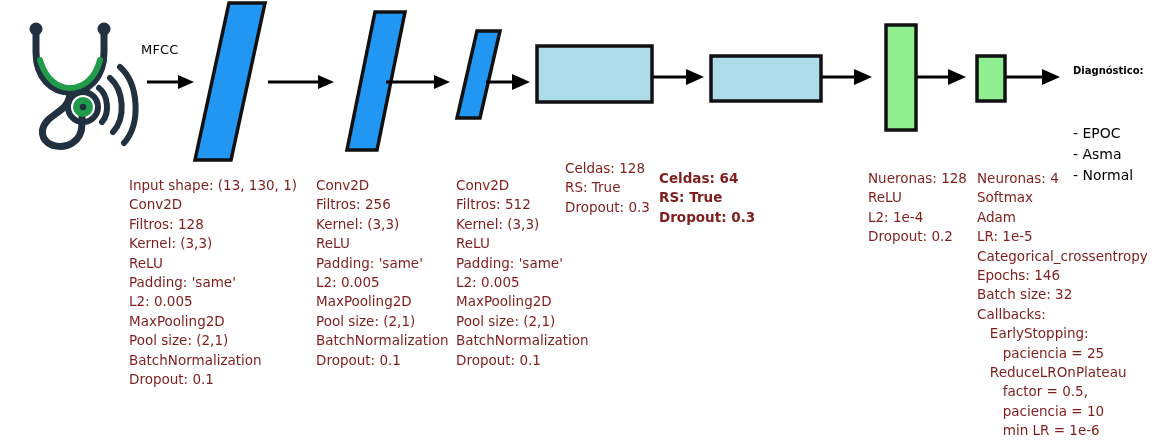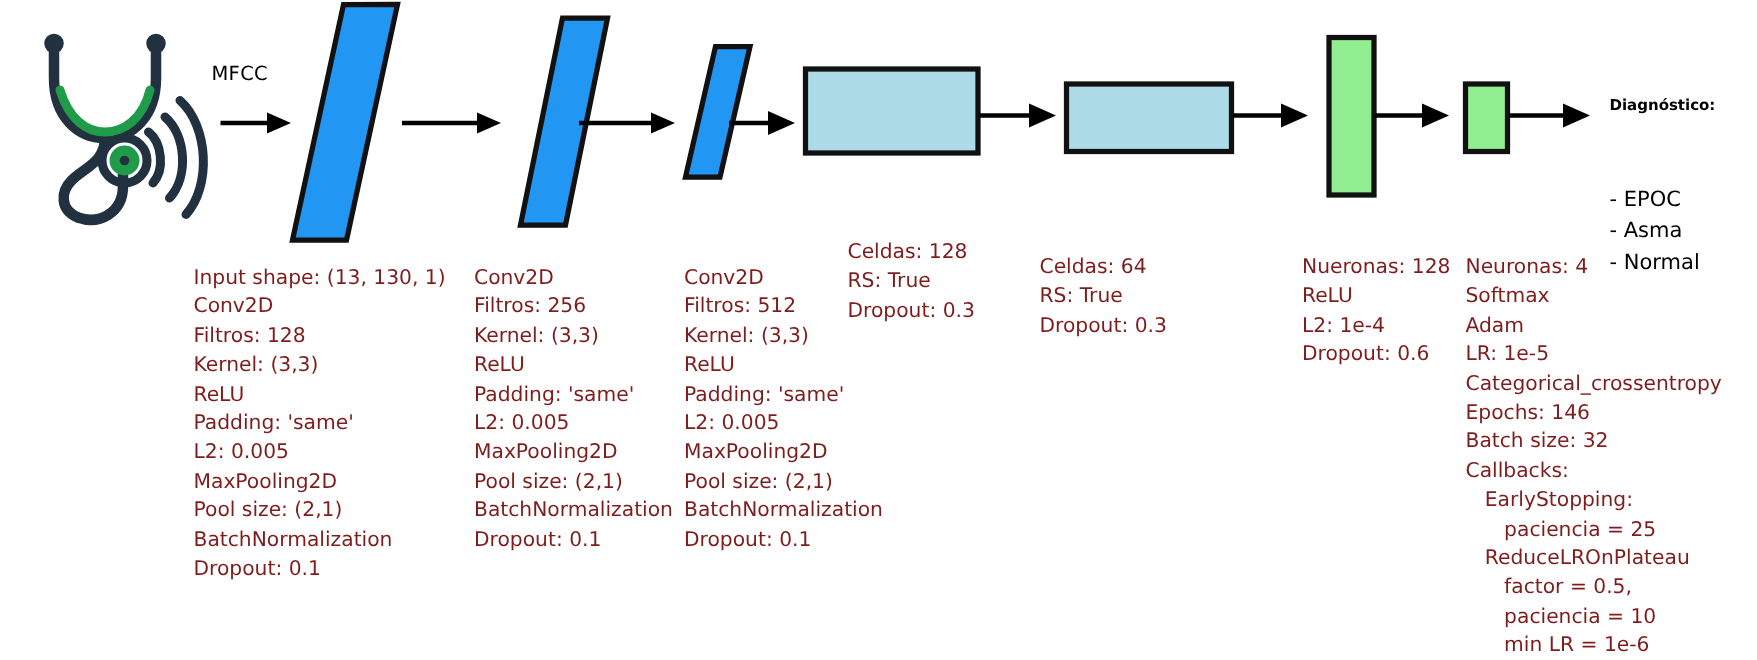--- a/index.html
+++ b/index.html
@@ -91,20 +91,20 @@
     <polygon points="1060,77 1042,69 1042,85" fill="#000"></polygon>
   </g>
 </svg>
 
 <div class="mfcc-label" style="left:141px;top:42px;">MFCC</div>
 
 <div class="txtcol" style="left:129px;top:176px;width:190px;"><span class="ln">Input shape: (13, 130, 1)</span><span class="ln">Conv2D</span><span class="ln">Filtros: 128</span><span class="ln">Kernel: (3,3)</span><span class="ln">ReLU</span><span class="ln">Padding: 'same'</span><span class="ln">L2: 0.005</span><span class="ln">MaxPooling2D</span><span class="ln">Pool size: (2,1)</span><span class="ln">BatchNormalization</span><span class="ln">Dropout: 0.1</span></div>
 <div class="txtcol" style="left:316px;top:176px;width:150px;"><span class="ln">Conv2D</span><span class="ln">Filtros: 256</span><span class="ln">Kernel: (3,3)</span><span class="ln">ReLU</span><span class="ln">Padding: 'same'</span><span class="ln">L2: 0.005</span><span class="ln">MaxPooling2D</span><span class="ln">Pool size: (2,1)</span><span class="ln">BatchNormalization</span><span class="ln">Dropout: 0.1</span></div>
 <div class="txtcol" style="left:456px;top:176px;width:150px;"><span class="ln">Conv2D</span><span class="ln">Filtros: 512</span><span class="ln">Kernel: (3,3)</span><span class="ln">ReLU</span><span class="ln">Padding: 'same'</span><span class="ln">L2: 0.005</span><span class="ln">MaxPooling2D</span><span class="ln">Pool size: (2,1)</span><span class="ln">BatchNormalization</span><span class="ln">Dropout: 0.1</span></div>
 <div class="txtcol" style="left:565px;top:159px;width:130px;"><span class="ln">Celdas: 128</span><span class="ln">RS: True</span><span class="ln">Dropout: 0.3</span></div>
-<div class="txtcol" style="left:693px;top:169px;width:190px;"><span class="ln">Celdas: 64</span><span class="ln">RS: True</span><span class="ln">Dropout: 0.3</span></div>
-<div class="txtcol" style="left:868px;top:169px;width:120px;"><span class="ln">Nueronas: 128</span><span class="ln">ReLU</span><span class="ln">L2: 1e-4</span><span class="ln">Dropout: 0.6</span></div>
+<div class="txtcol" style="left:659px;top:169px;width:190px;font-weight:bold;"><span class="ln">Celdas: 64</span><span class="ln">RS: True</span><span class="ln">Dropout: 0.3</span></div>
+<div class="txtcol" style="left:868px;top:169px;width:120px;"><span class="ln">Nueronas: 128</span><span class="ln">ReLU</span><span class="ln">L2: 1e-4</span><span class="ln">Dropout: 0.2</span></div>
 <div class="txtcol" style="left:977px;top:169px;width:195px;"><span class="ln">Neuronas: 4</span><span class="ln">Softmax</span><span class="ln">Adam</span><span class="ln">LR: 1e-5</span><span class="ln">Categorical_crossentropy</span><span class="ln">Epochs: 146</span><span class="ln">Batch size: 32</span><span class="ln">Callbacks:</span><span class="ln">   EarlyStopping:</span><span class="ln">      paciencia = 25</span><span class="ln">   ReduceLROnPlateau</span><span class="ln">      factor = 0.5,</span><span class="ln">      paciencia = 10</span><span class="ln">      min LR = 1e-6</span></div>
 
 <div class="diag-list" style="left:1073px;top:18px;">
   <div class="diag-title">Diagnóstico:</div>
   <div><span class="ln">- EPOC</span><span class="ln">- Asma</span><span class="ln">- Normal</span></div>
 </div>
 
 </body></html>

